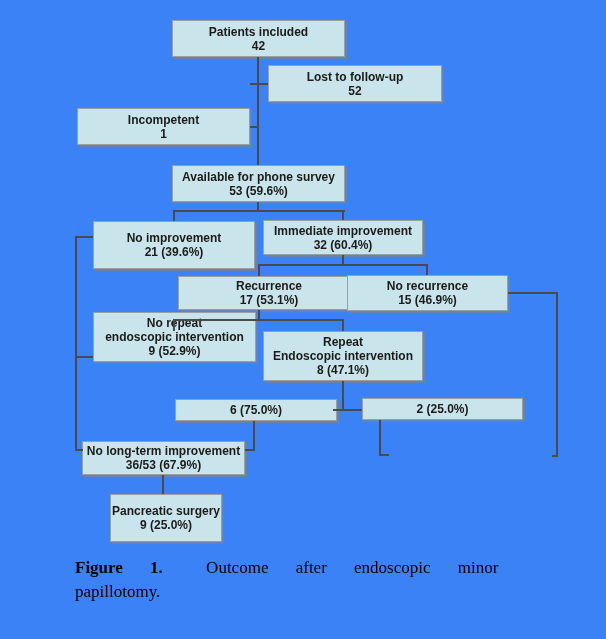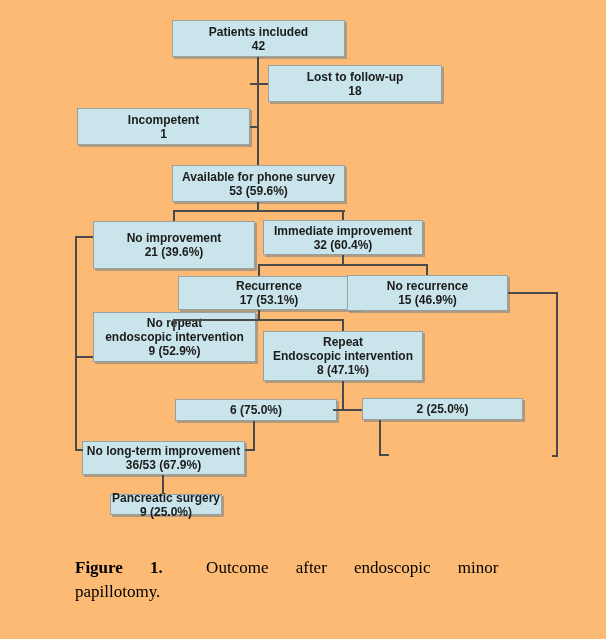--- a/index.html
+++ b/index.html
@@ -1,16 +1,16 @@
 <!DOCTYPE html>
 <html><head>
 <meta charset="utf-8">
 <style>
   html,body{margin:0;padding:0;background:#ffffff;}
-  #page{position:relative;width:606px;height:639px;background:#fdba74;overflow:hidden;
+  #page{position:relative;width:606px;height:639px;background:#3b82f6;overflow:hidden;
         font-family:"Liberation Sans",sans-serif;}
   .node{position:absolute;box-sizing:border-box;background:#c9e4ea;border:1px solid #96a1a4;
         box-shadow:2px 2px 0 rgba(128,132,134,.6);display:flex;flex-direction:column;
         align-items:center;justify-content:center;text-align:center;
         font-size:12px;line-height:14px;font-weight:bold;color:#1b1b1b;}
   .node span{display:block;white-space:nowrap;}
   .vline{position:absolute;width:2px;background:#4a4a4a;}
   .hline{position:absolute;height:2px;background:#4a4a4a;}
   .caption{position:absolute;left:75px;top:556px;width:462px;
            font-family:"Liberation Serif",serif;font-size:17px;line-height:24px;color:#000;}
@@ -24,21 +24,21 @@
 <div id="page">
 
   <div class="node" style="left:172px;top:20px;width:173px;height:37px">
     <span>Patients included</span>
     <span>42</span>
   </div>
 
 
   <div class="node" style="left:268px;top:65px;width:174px;height:37px">
     <span>Lost to follow-up</span>
-    <span>18</span>
+    <span>52</span>
   </div>
 
   <div class="node" style="left:77px;top:108px;width:173px;height:37px">
     <span>Incompetent</span>
     <span>1</span>
   </div>
 
   <div class="node" style="left:172px;top:165px;width:173px;height:37px">
     <span>Available for phone survey</span>
     <span>53 (59.6%)</span>
@@ -83,21 +83,21 @@
   <div class="node" style="left:362px;top:398px;width:161px;height:22px">
     <span>2 (25.0%)</span>
   </div>
 
   <div class="node" style="left:82px;top:441px;width:163px;height:34px">
     <span>No long-term improvement</span>
     <span>36/53 (67.9%)</span>
   </div>
 
 
-  <div class="node" style="left:110px;top:494px;width:112px;height:21px">
+  <div class="node" style="left:110px;top:494px;width:112px;height:48px">
     <span>Pancreatic surgery</span>
     <span>9 (25.0%)</span>
   </div>
 
   <div class="vline" style="left:257px;top:57px;height:108px"></div>
   <div class="hline" style="left:250px;top:83px;width:18px"></div>
   <div class="hline" style="left:250px;top:126px;width:9px"></div>
 
   <div class="vline" style="left:257px;top:202px;height:10px"></div>
   <div class="hline" style="left:173px;top:210px;width:172px"></div>

